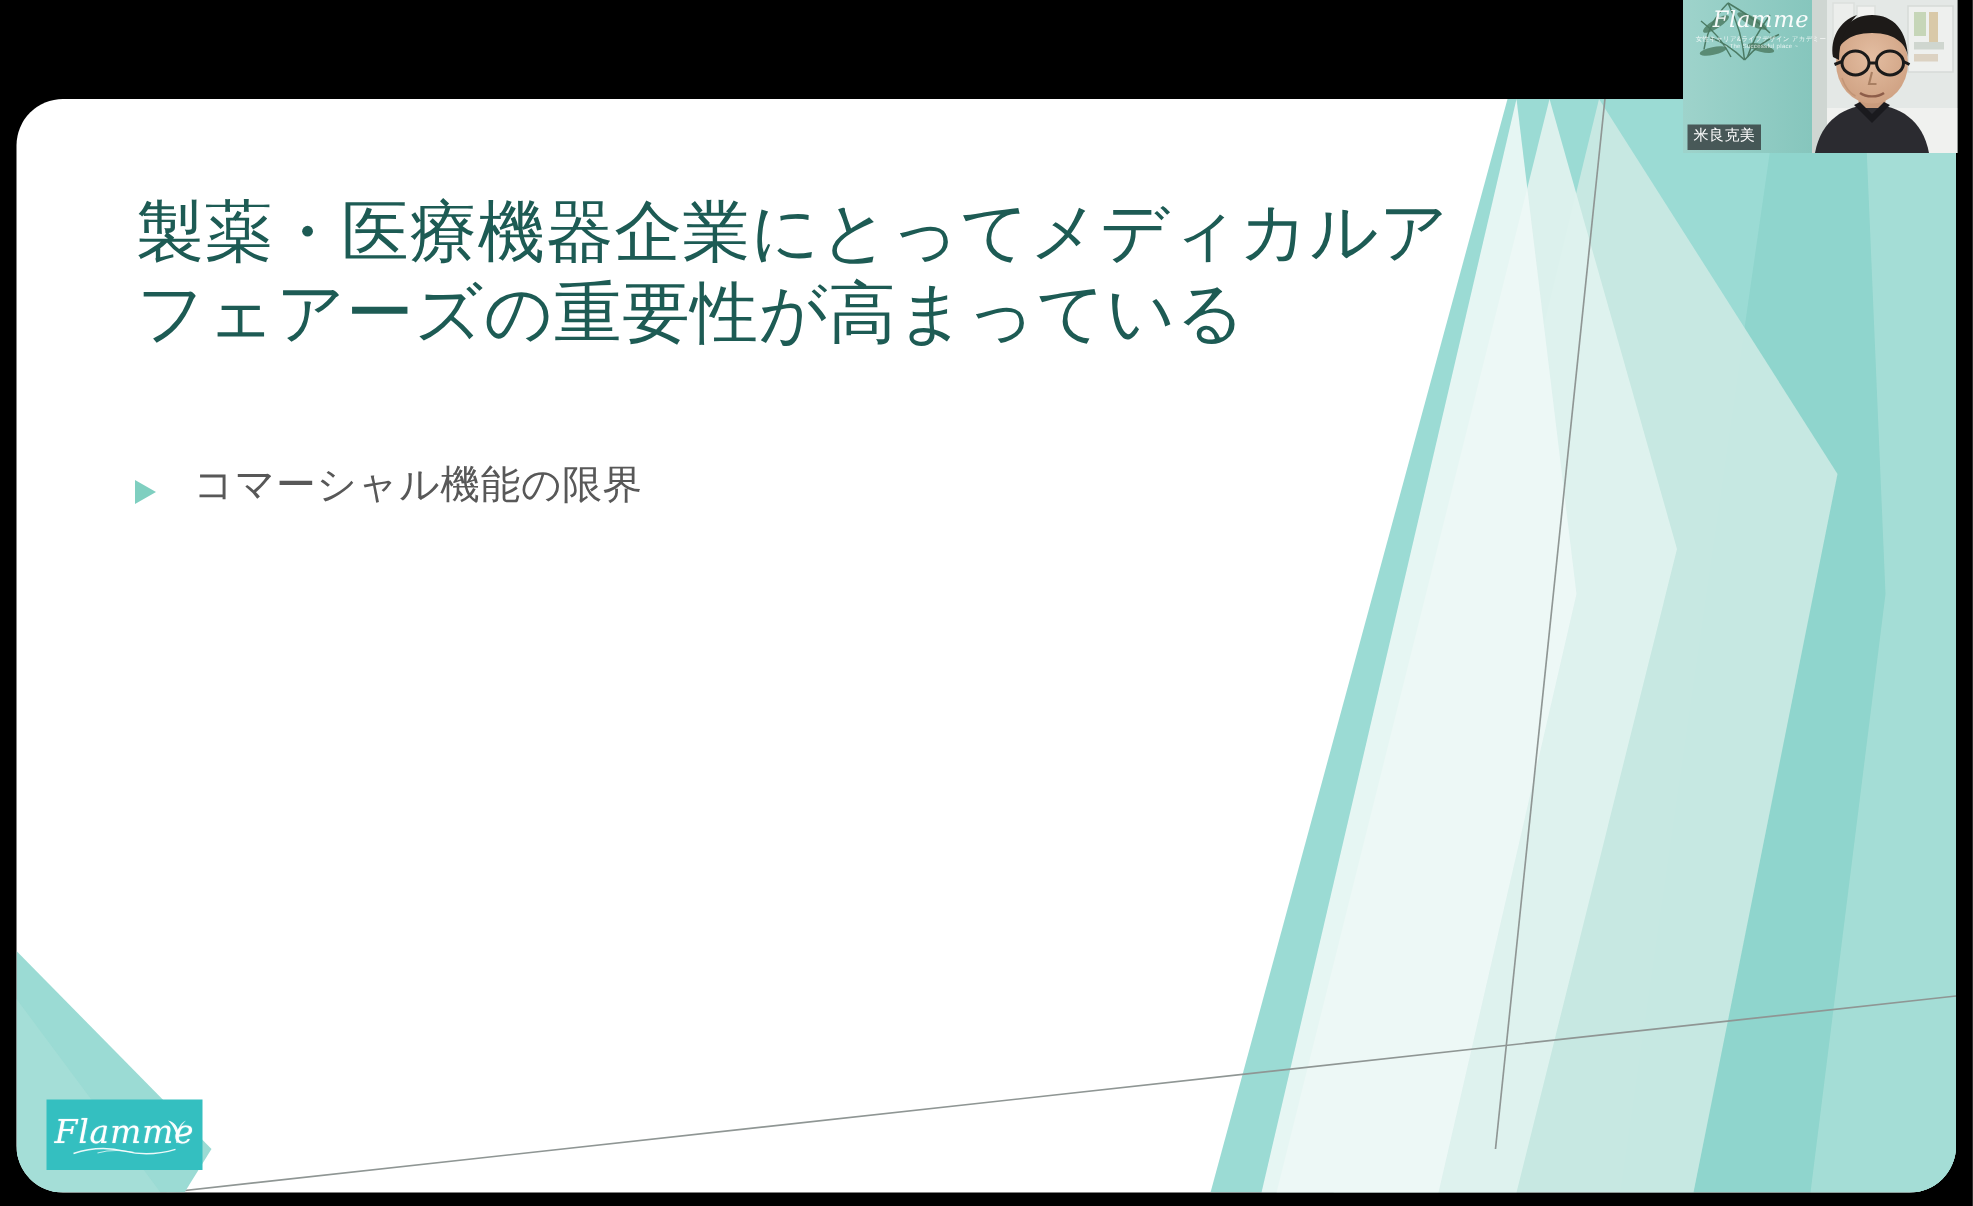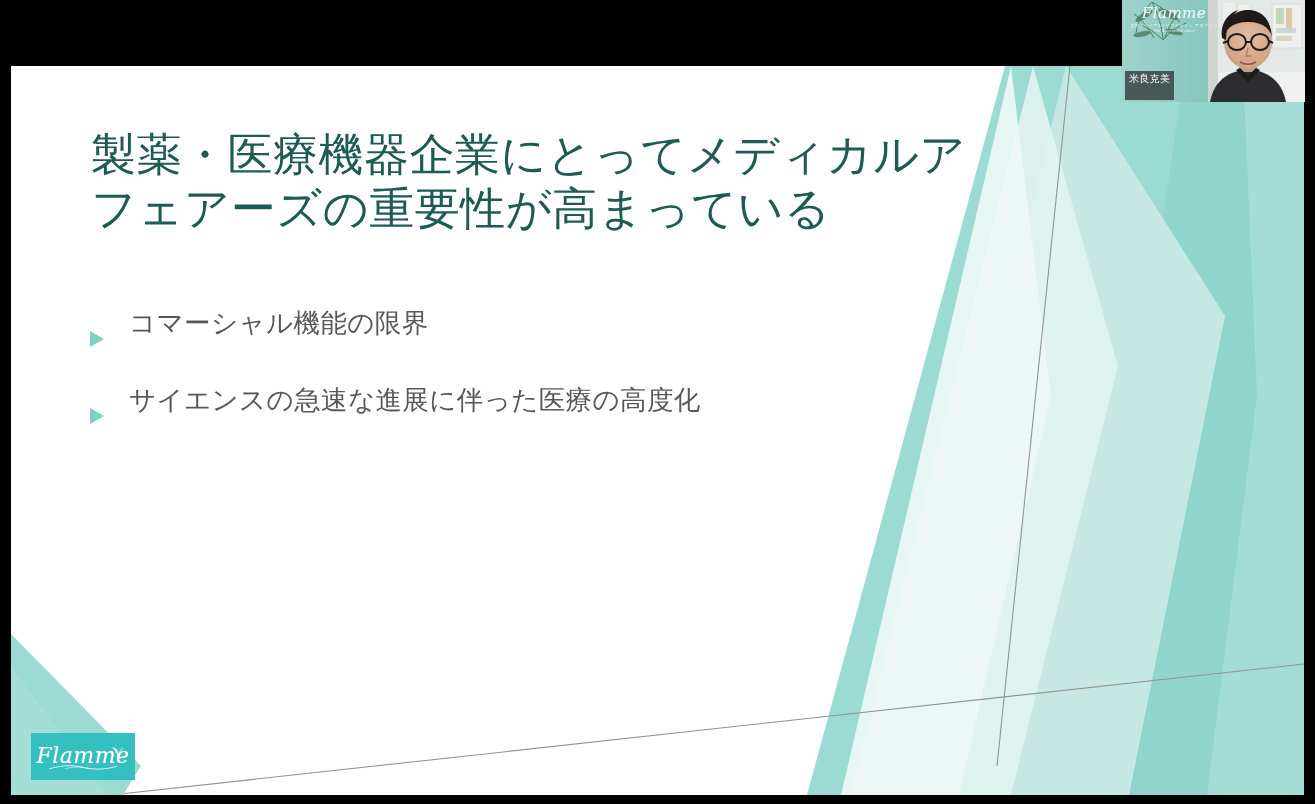--- a/index.html
+++ b/index.html
@@ -24,20 +24,21 @@
 
   
   #slide {
     position: absolute;
     left: 11px;
     top: 66px;
     width: 1293px;
     height: 729px;
     background: #ffffff;
     overflow: hidden;
+    border-radius: 31px;
   }
 
   #deco-svg {
     position: absolute;
     left: 0;
     top: 0;
     width: 1293px;
     height: 729px;
   }
 
@@ -58,21 +59,21 @@
   
   #bullets {
     position: absolute;
     left: 78px;
     top: 233px;
     width: 970px;
   }
 
   .bullet-row {
     display: flex;
-    align-items: flex-end;
+    align-items: center;
     margin-bottom: 28px;
   }
 
   .bullet-marker {
     flex: 0 0 auto;
     width: 16px;
     height: 18px;
     margin-top: 9px;
     margin-right: 24px;
   }
@@ -169,21 +170,21 @@
     margin-top: 1px;
   }
   #video-name-plate {
     position: absolute;
     left: 3px;
     bottom: 2px;
     background: rgba(40,42,44,0.72);
     color: #ffffff;
     font-size: 10px;
     line-height: 14px;
-    padding: 1px 4px 14px 4px;
+    padding: 1px 4px 2px 4px;
     letter-spacing: 0.3px;
     white-space: nowrap;
   }
 </style>
 </head>
 <body>
 
 <div id="screen">
 
   <div id="slide">
@@ -215,28 +216,20 @@
 
       <div class="bullet-row">
         <span class="bullet-marker">
           <svg width="16" height="18" viewBox="0 0 16 18">
               <polygon points="1,1 15,9 1,17" fill="#7fcfc0"></polygon>
             </svg>
         </span>
         <span class="bullet-text">コマーシャル機能の限界</span>
       </div>
 
-      <div class="bullet-row">
-        <span class="bullet-marker">
-          <svg width="16" height="18" viewBox="0 0 16 18">
-              <polygon points="1,1 15,9 1,17" fill="#7fcfc0"></polygon>
-            </svg>
-        </span>
-        <span class="bullet-text">サイエンスの急速な進展に伴った医療の高度化</span>
-      </div>
 
 
     </div>
 
     <div id="logo">
       <span id="logo-wordmark">Flamme</span>
       <svg id="logo-leaf" viewBox="0 0 16 18">
         <path d="M8 17 C8 11 6 7 2 3 C7 4 9 8 9 13 Z" fill="#ffffff" opacity="0.95"></path>
         <path d="M8 17 C8 11 10 7 14 3 C9.5 5 8.5 9 8.6 13.5 Z" fill="#ffffff" opacity="0.8"></path>
         <path d="M7.6 18 L8.4 18 L8.2 11 L7.9 11 Z" fill="#ffffff"></path>

